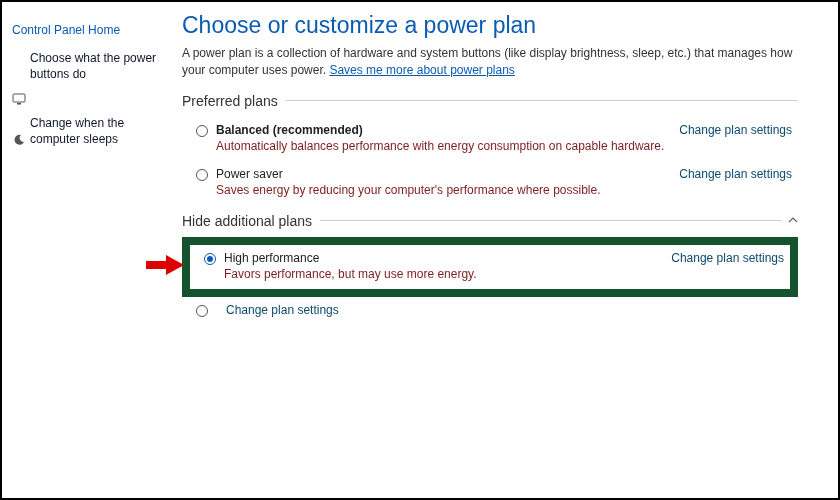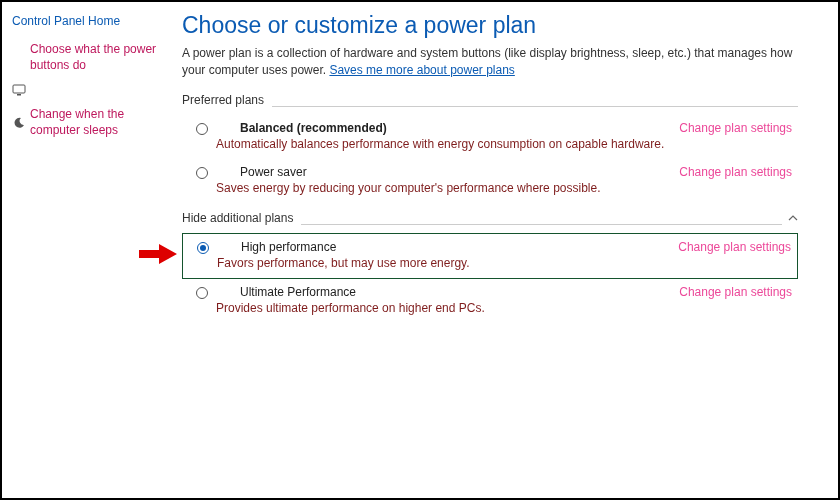--- a/index.html
+++ b/index.html
@@ -9,34 +9,34 @@
   color: #1a1a1a;
   background: #fff;
   width: 840px;
   height: 500px;
   border: 2px solid #000;
   overflow: hidden;
 }
 .container { display: flex; height: 100%; }
 .sidebar {
   width: 180px;
-  padding: 12px 10px;
+  padding: 21px 10px;
 }
 .sidebar-home {
   color: #0b5bb3;
   font-size: 12px;
   margin-bottom: 14px;
   cursor: pointer;
 }
 .sidebar-item {
   display: flex;
-  align-items: center;
+  align-items: flex-end;
   margin-bottom: 10px;
   cursor: pointer;
-  color: #be185d;
+  color: #0f172a;
 }
 .sidebar-item .icon {
   width: 14px;
   height: 14px;
   margin-right: 4px;
   flex-shrink: 0;
 }
 .sidebar-item .label {
   font-size: 12px;
   line-height: 1.3;
@@ -57,22 +57,22 @@
   line-height: 1.4;
   margin-bottom: 14px;
 }
 .link {
   color: #0b5bb3;
   text-decoration: underline;
   cursor: pointer;
 }
 .section-header {
   display: flex;
-  align-items: flex-end;
-  font-size: 12px;
+  align-items: center;
+  font-size: 14px;
   color: #333;
   margin-top: 8px;
   margin-bottom: 8px;
 }
 .section-header .label { white-space: nowrap; }
 .section-header .rule {
   flex: 1;
   height: 1px;
   background: #ccc;
   margin-left: 8px;
@@ -111,36 +111,35 @@
   top: 2px; left: 2px;
   width: 6px; height: 6px;
   border-radius: 50%;
   background: #0b5bb3;
 }
 .plan-info { flex: 1; }
 .plan-name {
   font-size: 12px;
   color: #222;
   margin-bottom: 2px;
-  margin-left: 24px;
 }
 .plan-name.bold { font-weight: 600; }
 .plan-desc {
   font-size: 12px;
   color: #7f1d1d;
 }
 .plan-link {
-  color: #ec4899;
+  color: #0c4a6e;
   font-size: 12px;
   cursor: pointer;
   white-space: nowrap;
   margin-left: 10px;
 }
 .highlight {
-  border: 1px solid #14532d;
+  border: 8px solid #14532d;
 }
 .arrow {
   position: absolute;
   left: -44px;
   top: 8px;
   pointer-events: none;
 }
 </style>
 </head>
 <body>
@@ -222,20 +221,16 @@
       <div class="plan-radio selected"></div>
       <div class="plan-info">
         <div class="plan-name">High performance</div>
         <div class="plan-desc">Favors performance, but may use more energy.</div>
       </div>
       <div class="plan-link">Change plan settings</div>
     </div>
 
     <div class="plan-row">
       <div class="plan-radio"></div>
-      <div class="plan-info">
-        <div class="plan-name">Ultimate Performance</div>
-        <div class="plan-desc">Provides ultimate performance on higher end PCs.</div>
-      </div>
       <div class="plan-link">Change plan settings</div>
     </div>
   </div>
 </div>
 
 </body></html>

